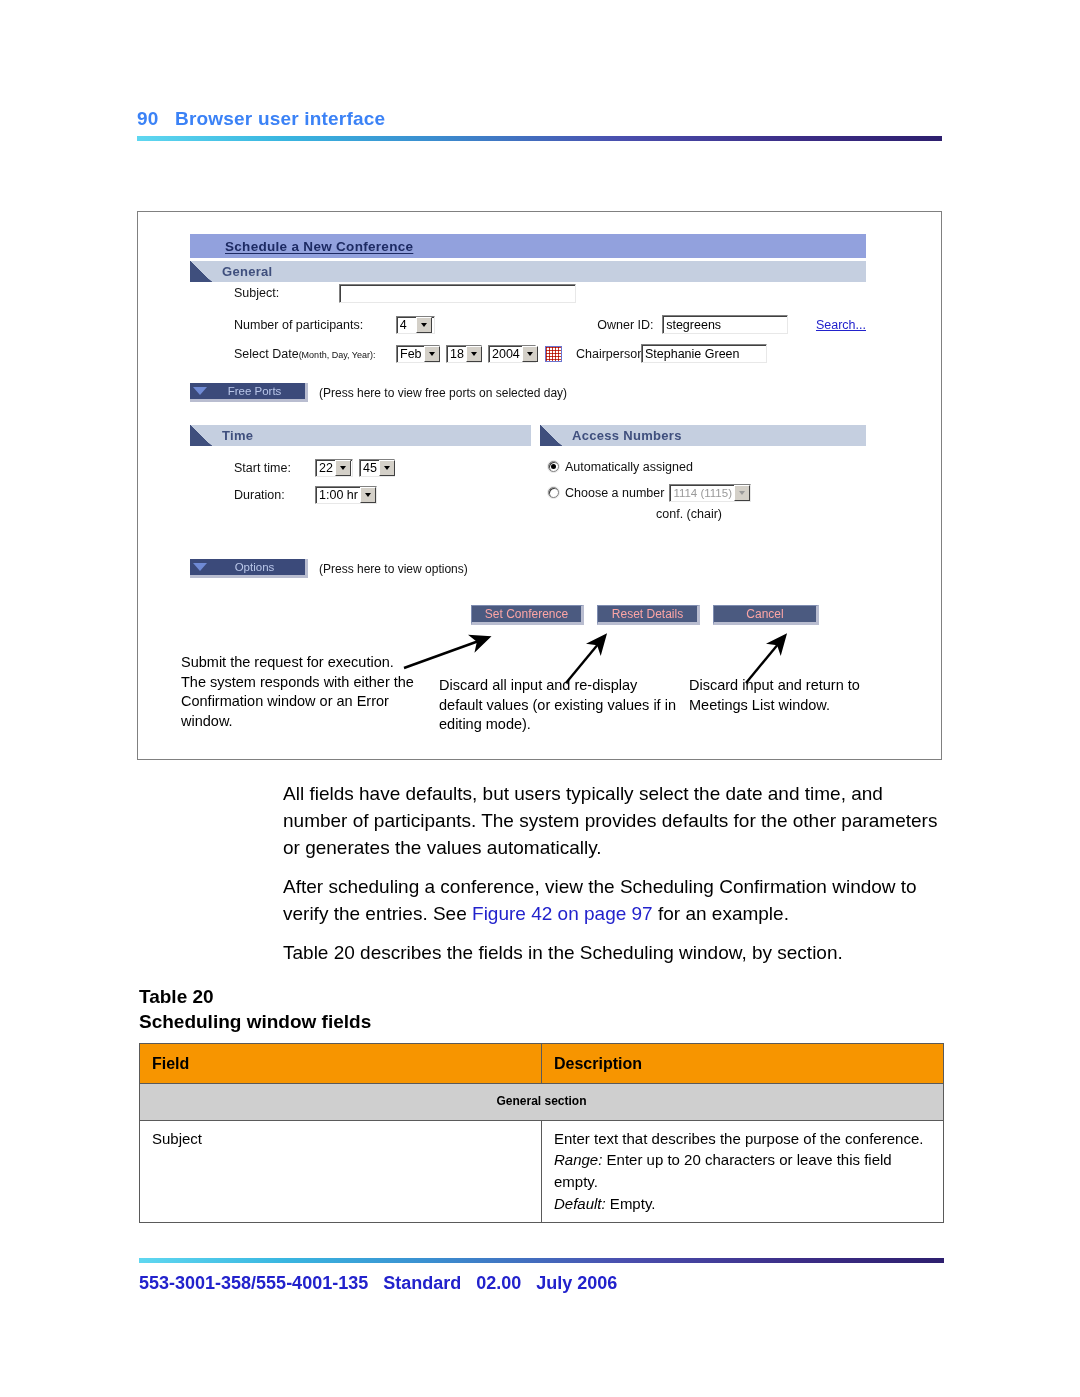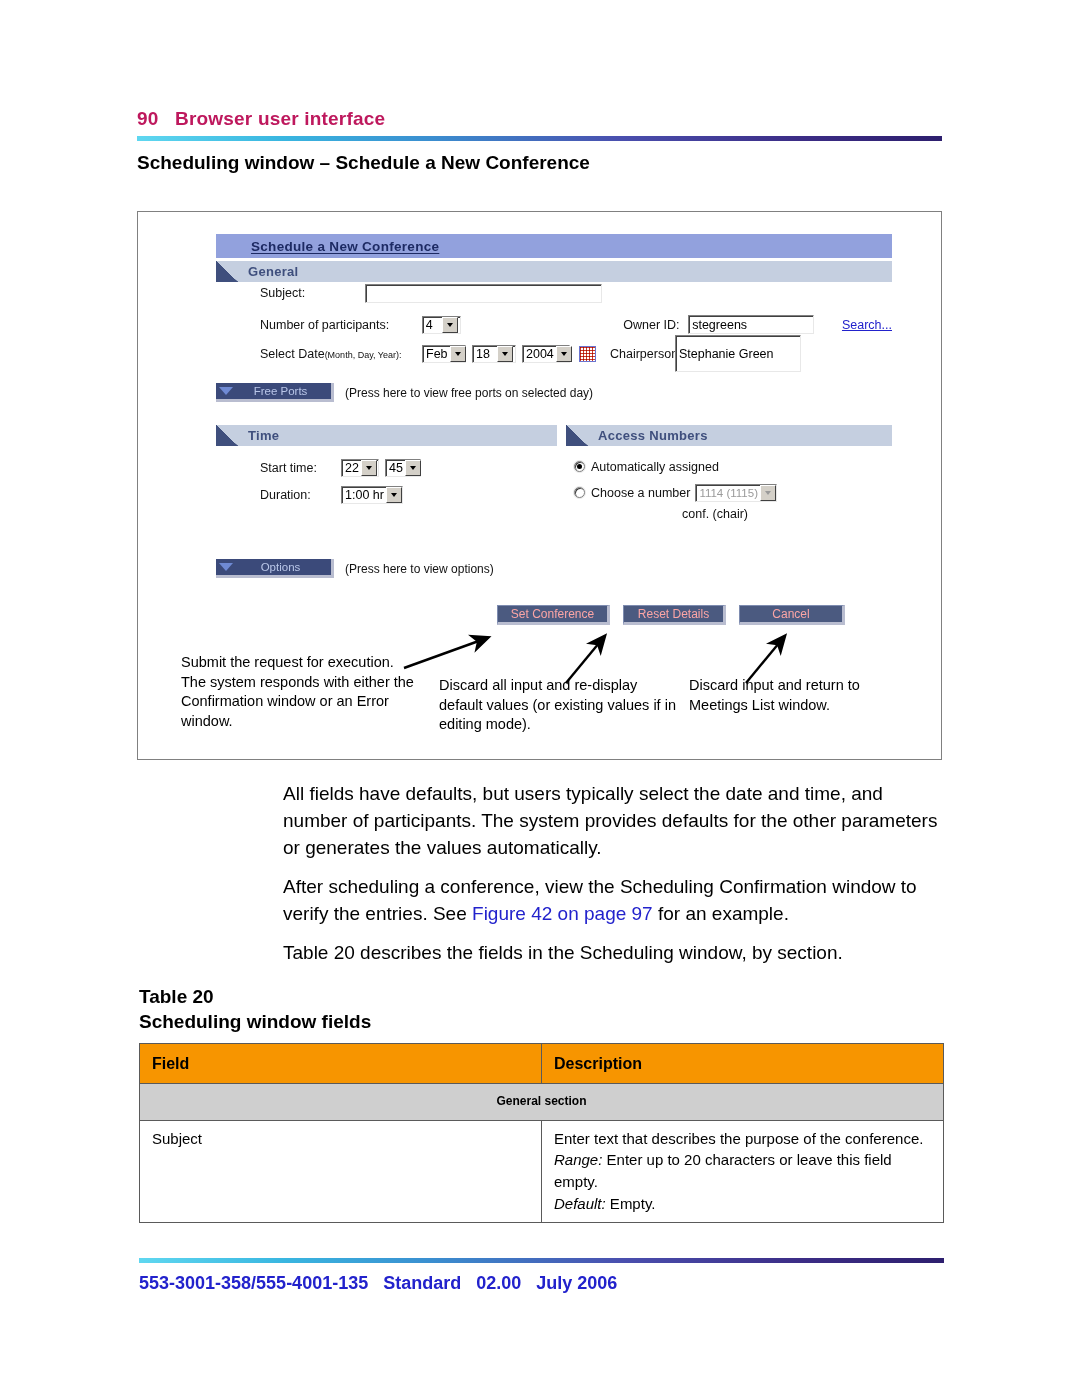--- a/index.html
+++ b/index.html
@@ -20,21 +20,21 @@
   
   .page-header {
     position: absolute;
     left: 137px;
     top: 108px;
     width: 805px;
   }
   .page-header .hdr-line {
     font-size: 19px;
     font-weight: bold;
-    color: #be185d;
+    color: #3b82f6;
     letter-spacing: 0.2px;
     white-space: pre;
   }
   .rule {
     width: 805px;
     height: 5px;
     margin-top: 6px;
     background: linear-gradient(to right, #5fd7f0 0%, #39b6e0 18%, #3a8fd0 36%, #4a4fae 60%, #3c2d86 82%, #2d1f6e 100%);
   }
 
@@ -58,21 +58,21 @@
     width: 805px;
     height: 549px;
     border: 1.5px solid #808080;
     box-sizing: border-box;
     background: #ffffff;
   }
 
   
   .win {
     position: absolute;
-    left: 78px;
+    left: 52px;
     top: 22px;
     width: 676px;
   }
   .win-title {
     width: 676px;
     height: 24px;
     background: #92a1dd;
     display: flex;
     align-items: center;
     padding-left: 35px;
@@ -318,21 +318,20 @@
 </style>
 </head>
 <body>
 
 <div class="page-header">
   <div class="hdr-line">90   Browser user interface</div>
   <div class="rule"></div>
 </div>
 
 <div class="fig-caption">
-  <div>Scheduling window – Schedule a New Conference</div>
 </div>
 
 <div class="fig-frame">
 
   <div class="win">
 
     <div class="win-title">
       <span>Schedule a New Conference</span>
     </div>
 
@@ -361,32 +360,32 @@
       </div>
 
       <div class="row" style="height:27px;margin-top:2px;">
         <div class="lbl" style="width:162px;">
           <span>Select Date</span><span style="font-size:9px;">(Month, Day, Year):</span>
         </div>
         <div class="combo" style="width:44px;">
           <span class="cv">Feb</span>
           <span class="arrow"></span>
         </div>
-        <div class="combo" style="width:44px;margin-left:6px;">
+        <div class="combo" style="width:36px;margin-left:6px;">
           <span class="cv">18</span>
           <span class="arrow"></span>
         </div>
         <div class="combo" style="width:48px;margin-left:6px;">
           <span class="cv">2004</span>
           <span class="arrow"></span>
         </div>
         <div class="cal-icon" style="margin-left:9px;"></div>
         <div style="width:14px;"></div>
         <div class="lbl" style="width:65px;">Chairperson:</div>
-        <div class="tbox" style="width:126px;height:37px;text-align:right;">Stephanie Green</div>
+        <div class="tbox" style="width:126px;height:19px;text-align:right;">Stephanie Green</div>
       </div>
 
       <div class="row" style="margin-top:16px;margin-left:-44px;">
         <div class="expander">
           <span class="dn"></span>
           <span class="etxt">Free Ports</span>
         </div>
         <div class="hint">(Press here to view free ports on selected day)</div>
       </div>
     </div>

